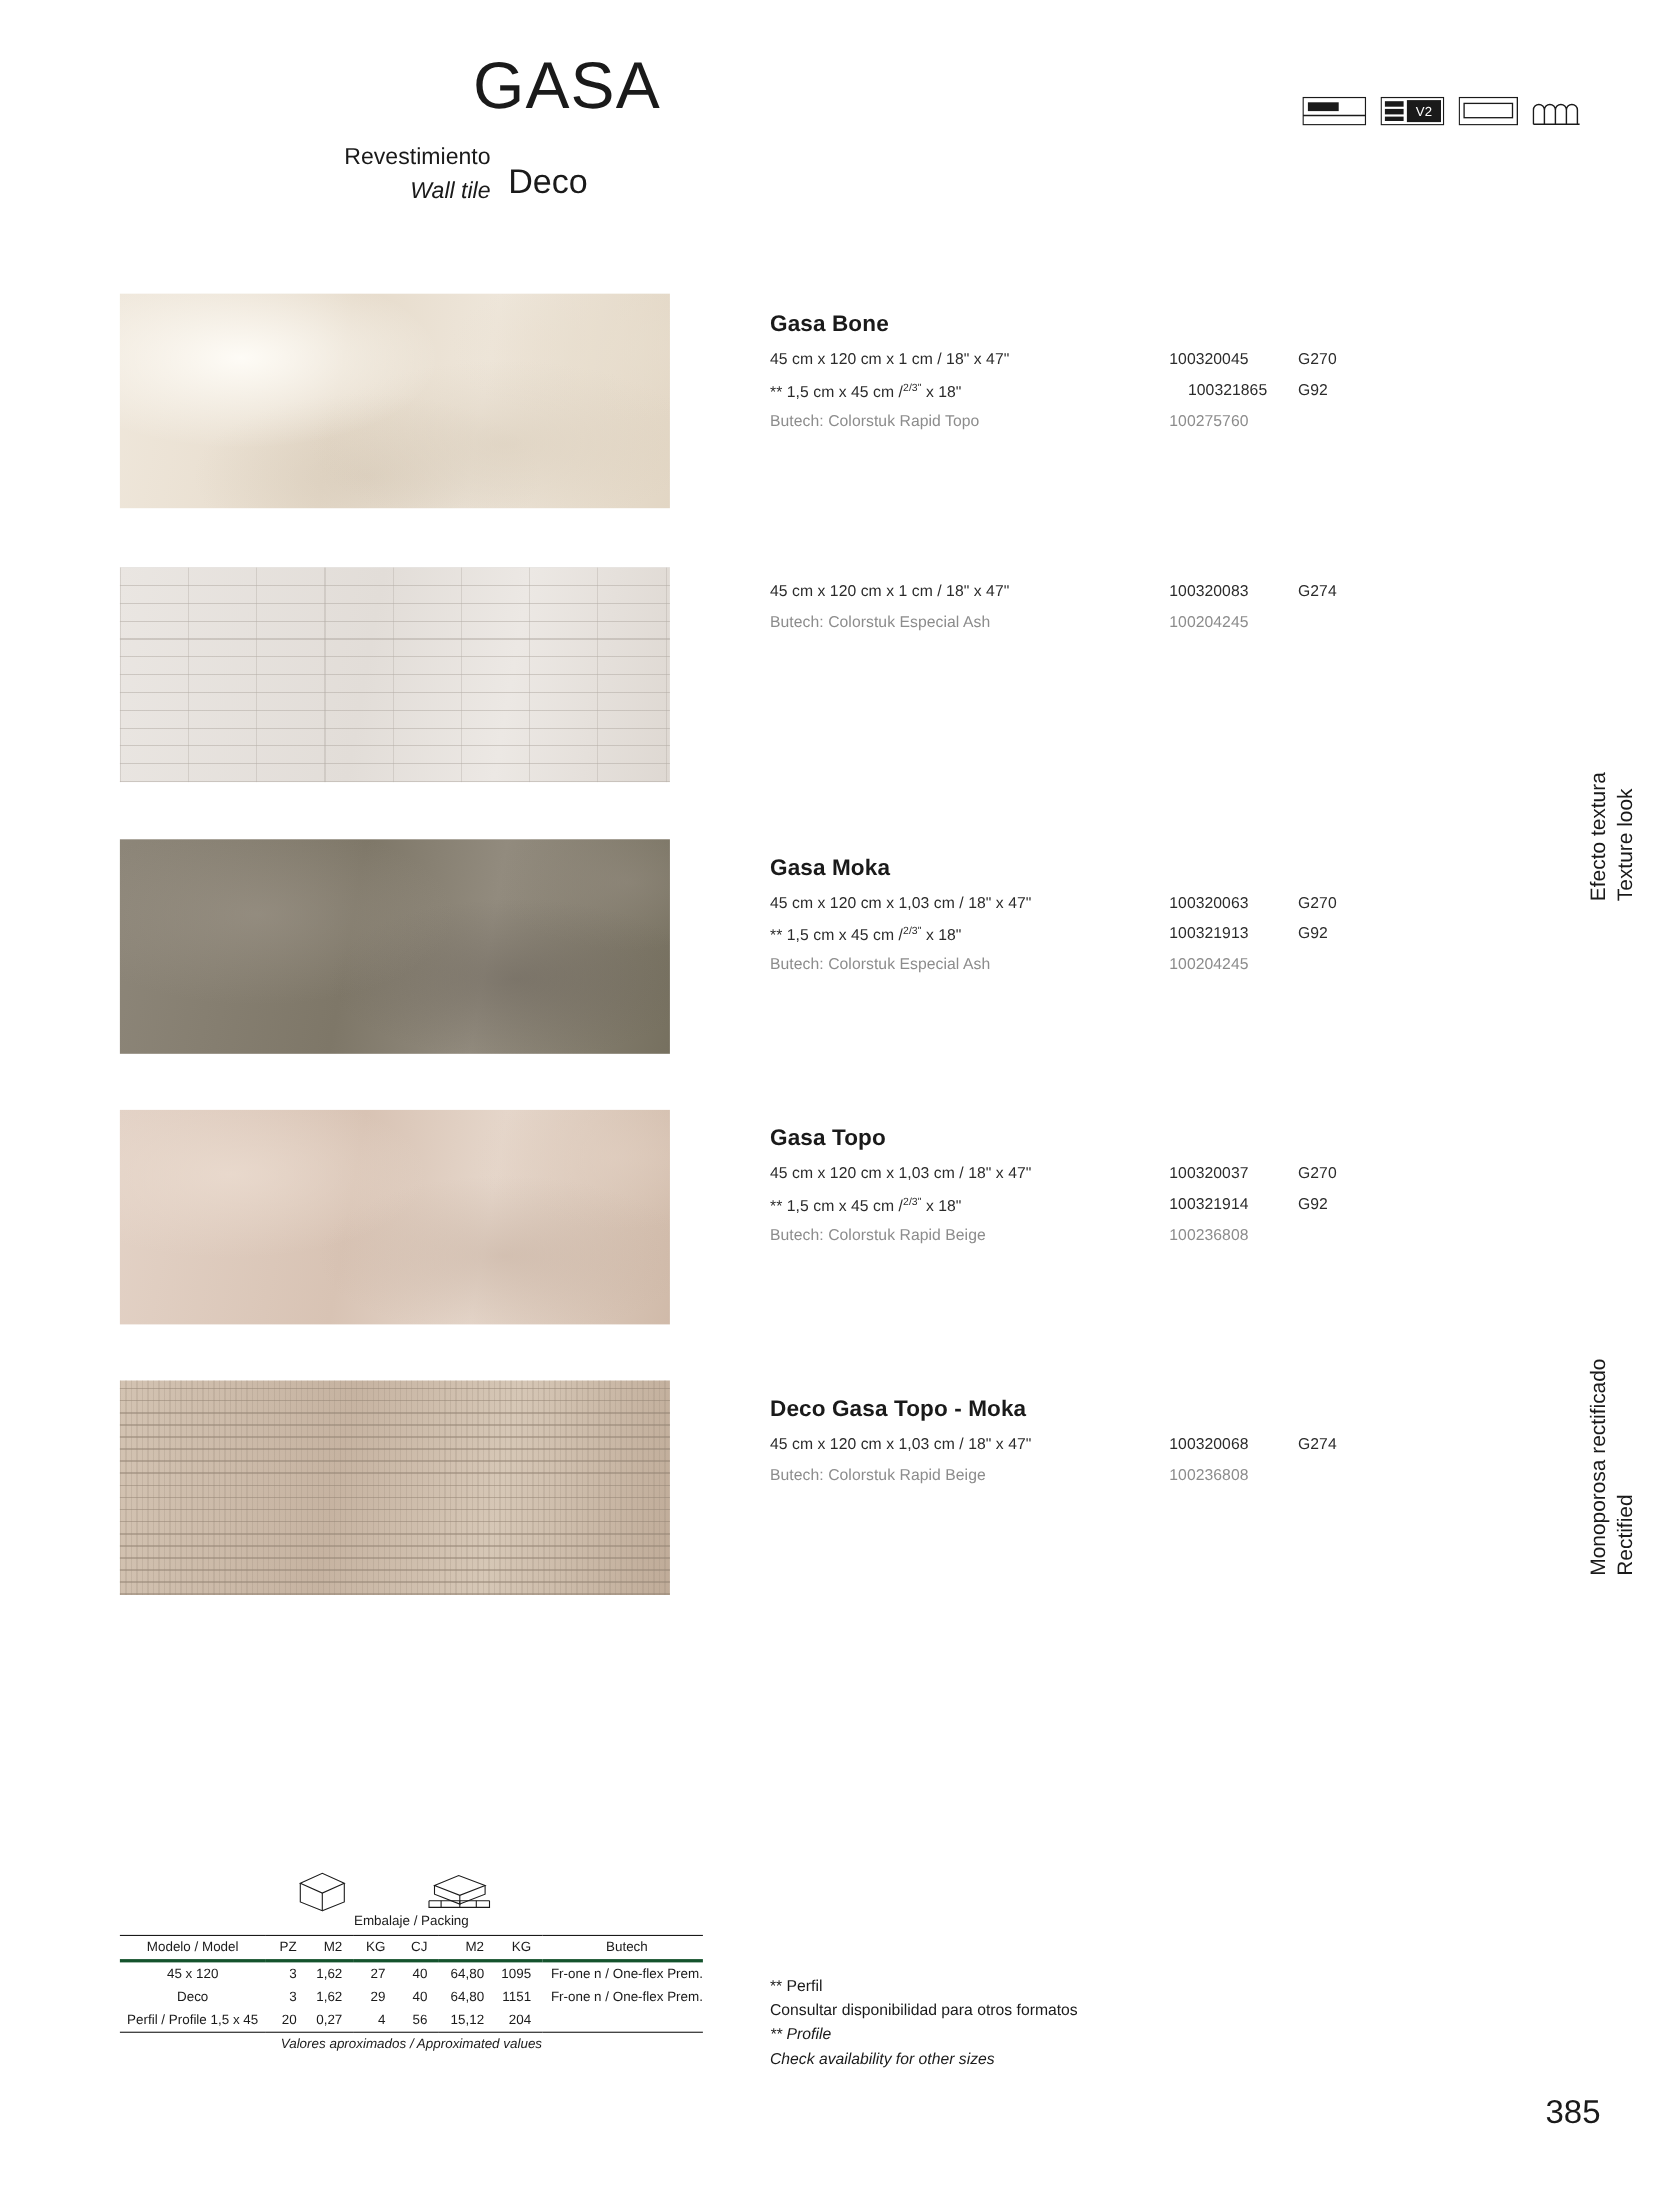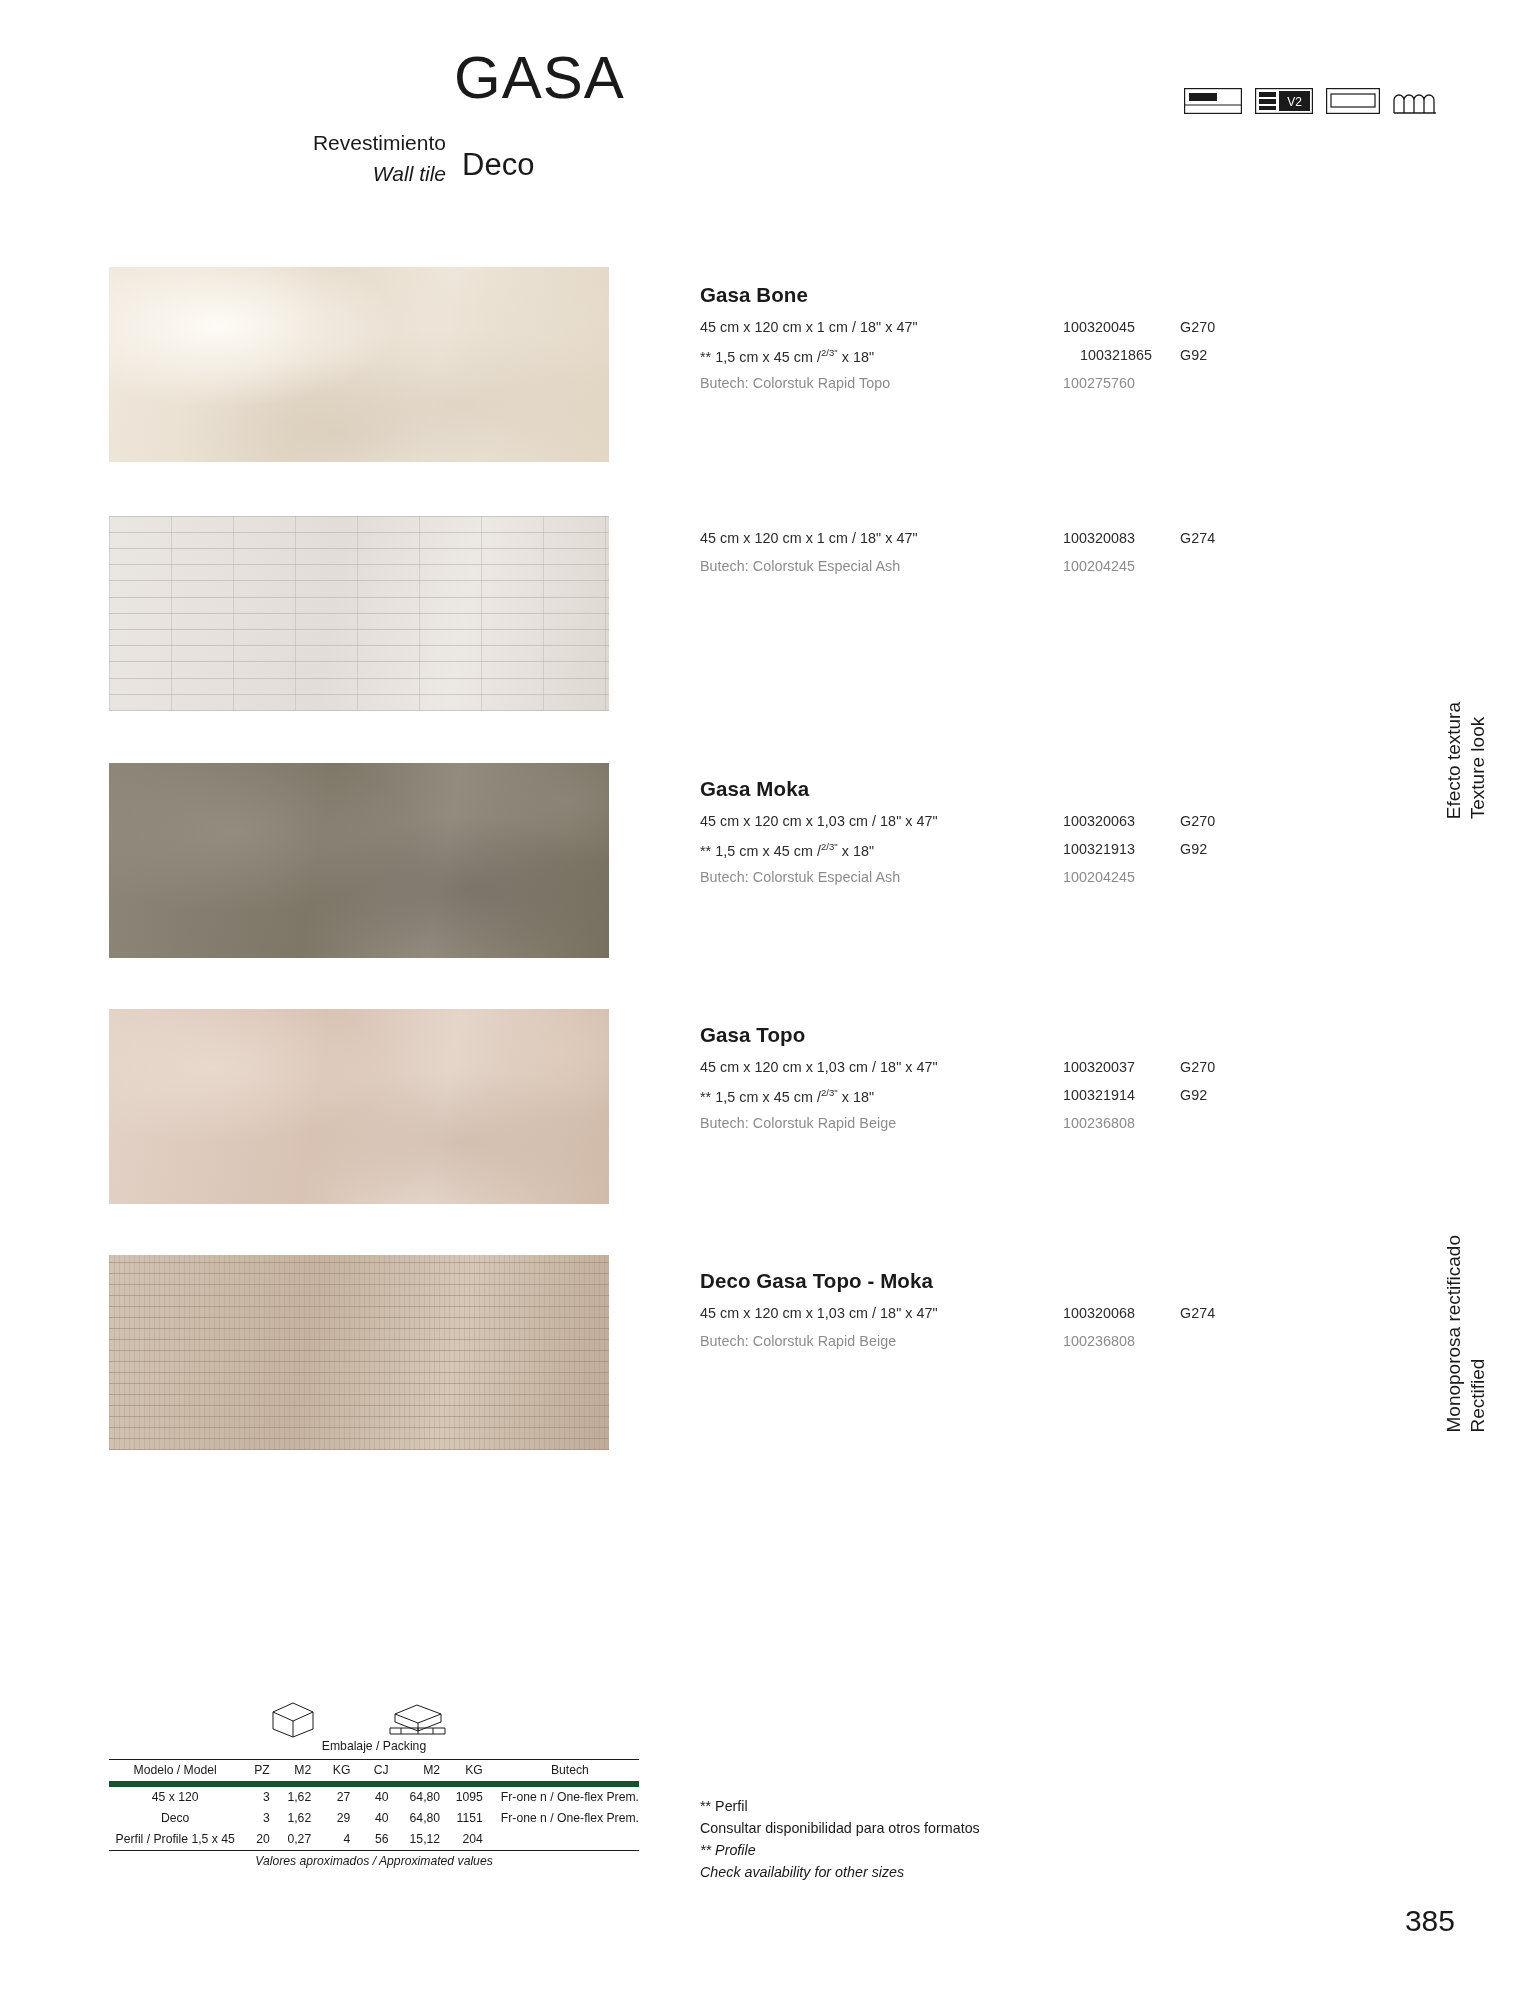--- a/index.html
+++ b/index.html
@@ -18,21 +18,21 @@
 
   
   #header {
     position: absolute;
     left: 0; top: 0;
     width: 1527px;
     height: 200px;
   }
   #brand-title {
     position: absolute;
-    left: 454px;
+    left: 430px;
     top: 48px;
     font-size: 60px;
     font-weight: 400;
     letter-spacing: 1px;
     color: #1a1a1a;
     line-height: 1;
   }
   #subtitle-es {
     position: absolute;
     left: 281px;
@@ -138,21 +138,21 @@
     border-collapse: collapse;
     width: 530px;
   }
   #packing .tbl td, #packing .tbl th {
     padding: 3px 0 4px 0;
     font-weight: 400;
     text-align: center;
     font-size: 12.2px;
     white-space: nowrap;
   }
-  .hdr-row td { border-bottom: 6px solid #14532d; font-weight: 400; }
+  .hdr-row td { border-bottom: 3px solid #14532d; font-weight: 400; }
   .hdr-title { border-bottom: 1px solid #1a1a1a; }
   .last-row td { border-top: 1px solid #1a1a1a; padding-top: 5px; }
   .c-model { width: 140px; }
   .c-num { width: 36px; text-align: right !important; padding-right: 10px !important; }
   .c-num2 { width: 48px; text-align: right !important; padding-right: 10px !important; }
   .c-but { padding-left: 8px !important; }
   .approx { font-style: italic; font-size: 11.6px; }
   .pack-icons {
     position: absolute;
     left: 0; top: 0;

